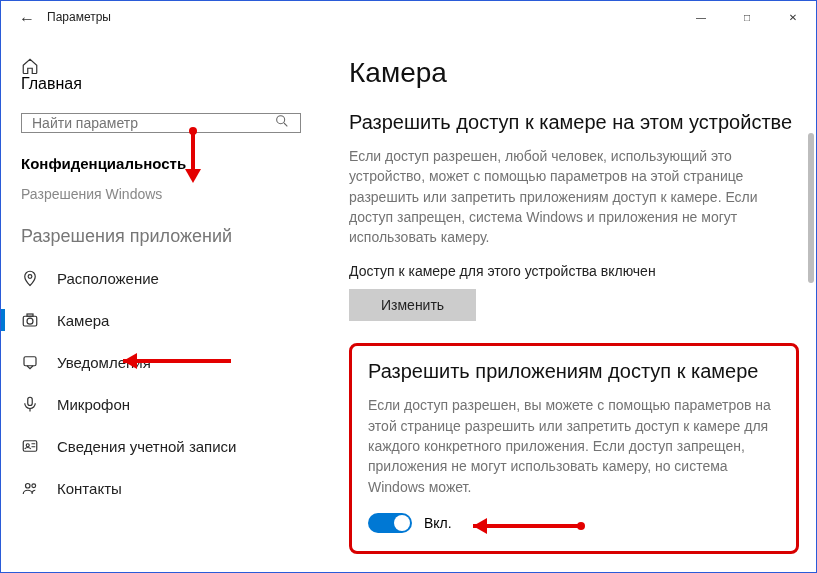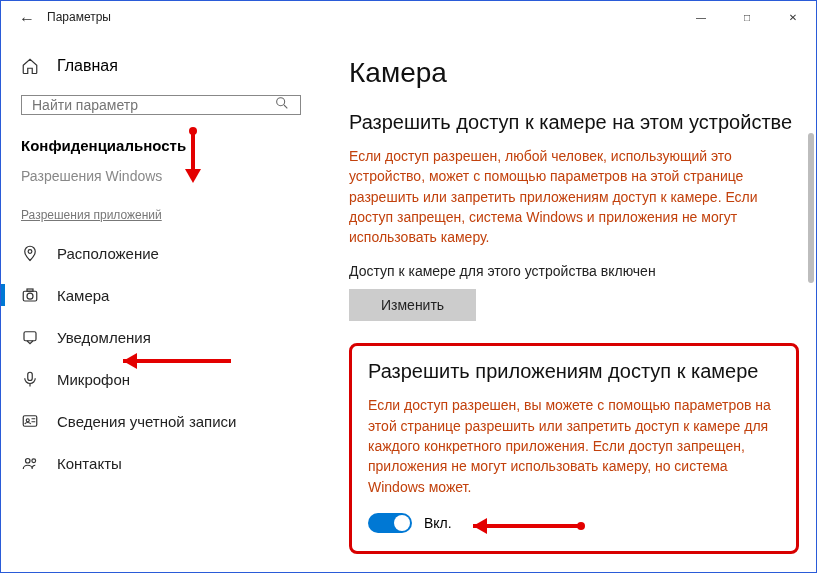--- a/index.html
+++ b/index.html
@@ -4,35 +4,35 @@
 <style>
 * { box-sizing: border-box; margin: 0; padding: 0; font-family: "Segoe UI", Arial, sans-serif; }
 body { width: 817px; height: 573px; background: #fff; overflow: hidden; border: 1px solid #2a5bd8; position: relative; }
 .titlebar { height: 32px; display: flex; align-items: center; padding-left: 6px; }
 .back-btn { width: 40px; height: 32px; display: flex; align-items: center; justify-content: center; font-size: 16px; color: #333; cursor: pointer; }
 .title { font-size: 12px; color: #222; }
 .win-controls { margin-left: auto; display: flex; }
 .win-btn { width: 46px; height: 32px; display: flex; align-items: center; justify-content: center; font-size: 10px; color: #333; cursor: pointer; }
 .layout { display: flex; height: calc(100% - 32px); }
 .sidebar { width: 320px; padding: 14px 0 0 0; background: #fff; position: relative; }
-.home-row { display: flex; align-items: flex-start; padding: 10px 20px; cursor: pointer; }
+.home-row { display: flex; align-items: flex-start; padding: 10px 20px; cursor: pointer; flex-direction: column; }
 .home-row .ico { width: 20px; text-align: center; margin-right: 16px; }
 .search-box { margin: 10px 20px 14px 20px; height: 20px; border: 1px solid #888; display: flex; align-items: center; padding: 0 10px; position: relative; }
 .search-box input { border: none; outline: none; flex: 1; font-size: 14px; background: transparent; color: #666; }
 .search-ico { color: #666; }
 .cat-label { padding: 8px 20px; font-weight: 600; font-size: 15px; color: #000; }
 .sub-label { padding: 6px 20px 16px 20px; font-size: 14px; color: #888; }
-.section-label { padding: 8px 20px 10px 20px; font-size: 12px; color: #777; text-decoration: underline; }
+.section-label { padding: 8px 20px 10px 20px; font-size: 18px; color: #777; }
 .nav-item { display: flex; align-items: center; padding: 12px 20px; cursor: pointer; font-size: 15px; color: #222; position: relative; }
 .nav-item .ico { width: 20px; text-align: center; margin-right: 16px; color: #333; }
 .nav-item.active::before { content: ""; position: absolute; left: 0; top: 10px; bottom: 10px; width: 4px; background: #0078d4; }
 .main { flex: 1; padding: 24px 10px 0 28px; overflow: hidden; position: relative; }
 .page-h1 { font-size: 28px; font-weight: 500; margin-bottom: 22px; color: #111; }
 .sec-h2 { font-size: 20px; font-weight: 400; margin-bottom: 12px; color: #111; }
-.body-text { font-size: 14px; color: #c2410c; line-height: 1.45; margin-bottom: 16px; max-width: 430px; }
+.body-text { font-size: 14px; color: #737373; line-height: 1.45; margin-bottom: 16px; max-width: 430px; }
 .status-line { font-size: 14px; color: #222; margin-bottom: 10px; }
 .change-btn { display: inline-block; padding: 8px 32px; background: #ccc; border: none; font-size: 14px; color: #222; cursor: pointer; margin-bottom: 22px; }
 .highlight-box { border: 3px solid #d80000; border-radius: 8px; padding: 14px 16px 18px 16px; max-width: 450px; position: relative; }
 .toggle-row { display: flex; align-items: center; }
 .toggle { width: 44px; height: 20px; background: #0078d4; border-radius: 10px; position: relative; cursor: pointer; margin-right: 12px; }
 .toggle::after { content: ""; position: absolute; right: 2px; top: 2px; width: 16px; height: 16px; background: #fff; border-radius: 50%; }
 .toggle-label { font-size: 14px; }
 .scroll-indicator { position: absolute; right: 2px; top: 100px; width: 6px; height: 150px; background: #bdbdbd; border-radius: 3px; }
 .ico svg { width: 18px; height: 18px; display: block; }
 

